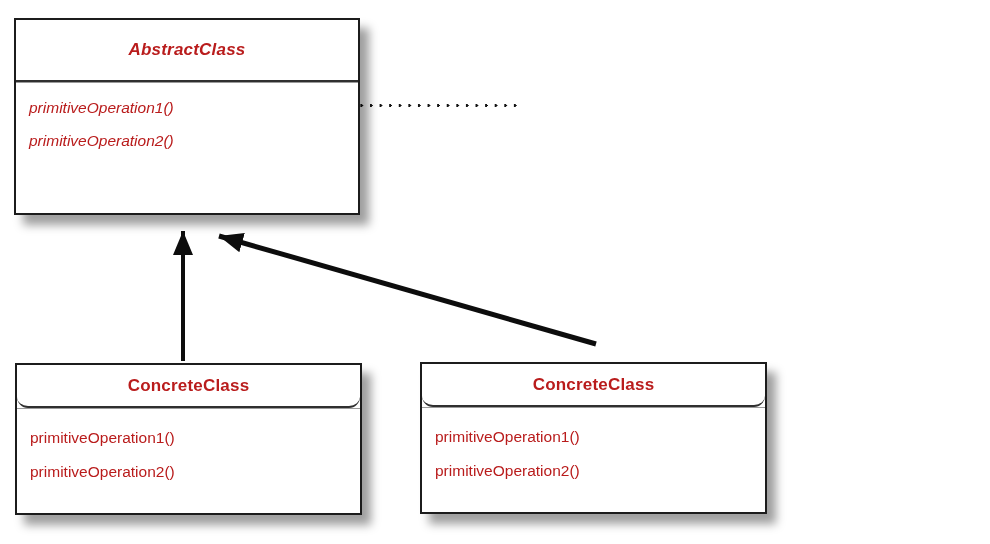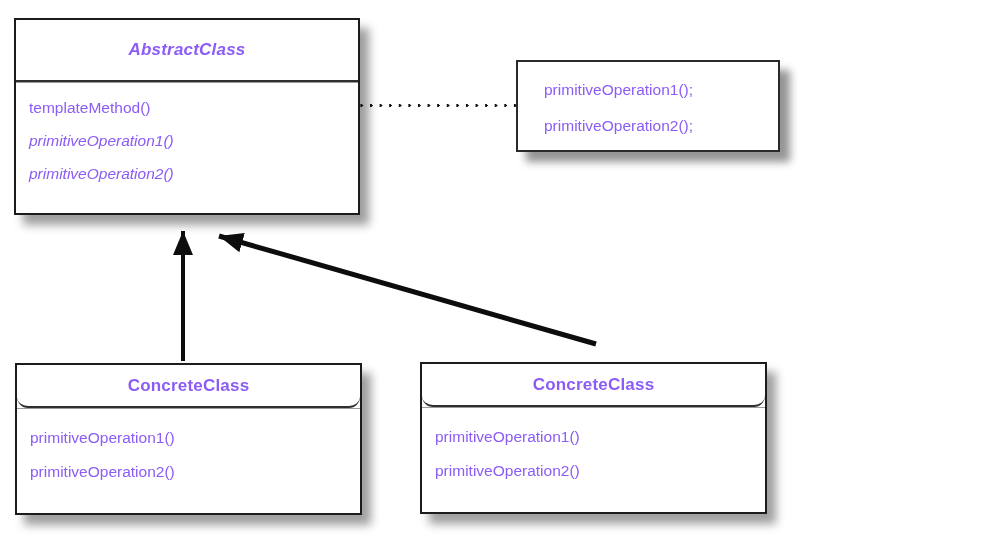--- a/index.html
+++ b/index.html
@@ -7,21 +7,21 @@
     padding: 0;
     background: #ffffff;
   }
   .canvas {
     position: relative;
     width: 798px;
     height: 544px;
     background: #ffffff;
     overflow: hidden;
     font-family: "Liberation Sans", "DejaVu Sans", sans-serif;
-    color: #8b5cf6;
+    color: #b91c1c;
   }
   .connectors {
     position: absolute;
     left: 0; top: 0;
     width: 990px; height: 544px;
     pointer-events: none;
   }
   .uml-box {
     position: absolute;
     box-sizing: border-box;
@@ -107,30 +107,25 @@
     <line x1="596" y1="344" x2="219" y2="236" stroke="#0d0d0d" stroke-width="5" marker-end="url(#solidArrow)"></line>
   </svg>
 
   <div class="dotted-line"></div>
 
   <div class="uml-box abstract-box">
     <div class="uml-header">
       <span class="uml-title italic">AbstractClass</span>
     </div>
     <div class="uml-body">
-      <div class="method">templateMethod()</div>
       <div class="method italic">primitiveOperation1()</div>
       <div class="method italic">primitiveOperation2()</div>
     </div>
   </div>
 
-  <div class="note-box">
-    <div class="note-line">primitiveOperation1();</div>
-    <div class="note-line">primitiveOperation2();</div>
-  </div>
 
   <div class="uml-box concrete-box concrete-left">
     <div class="uml-header">
       <span class="uml-title">ConcreteClass</span>
     </div>
     <div class="uml-body">
       <div class="method">primitiveOperation1()</div>
       <div class="method">primitiveOperation2()</div>
     </div>
   </div>

